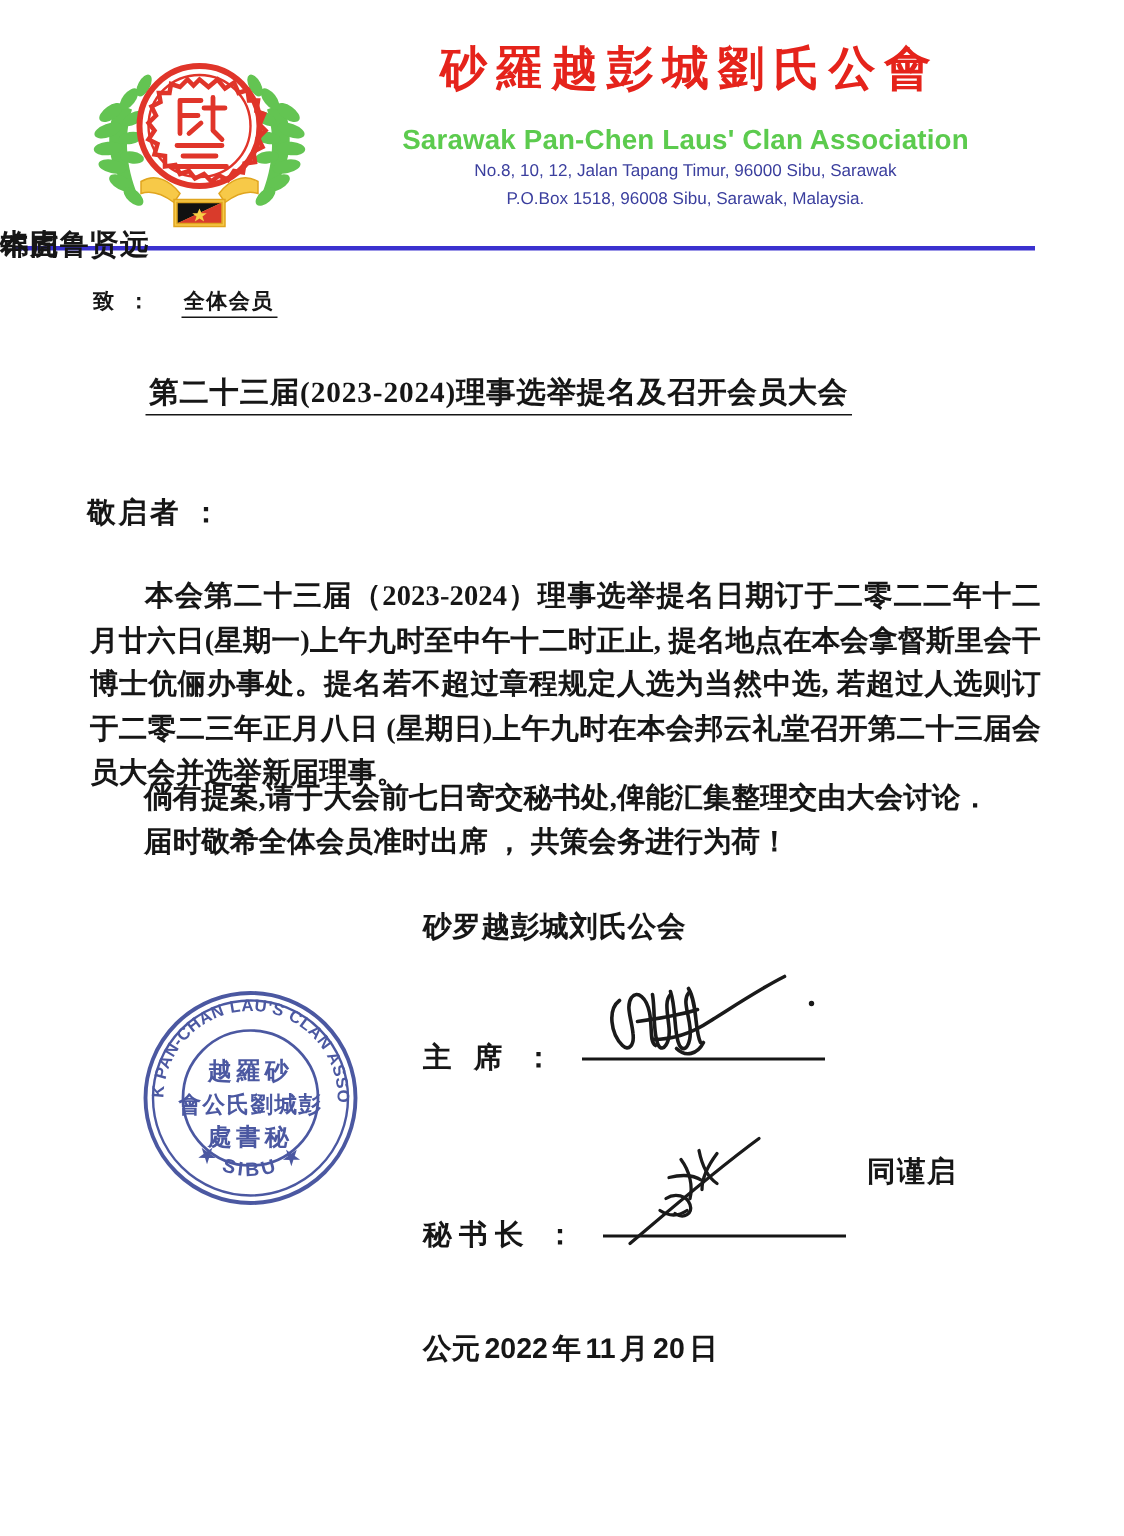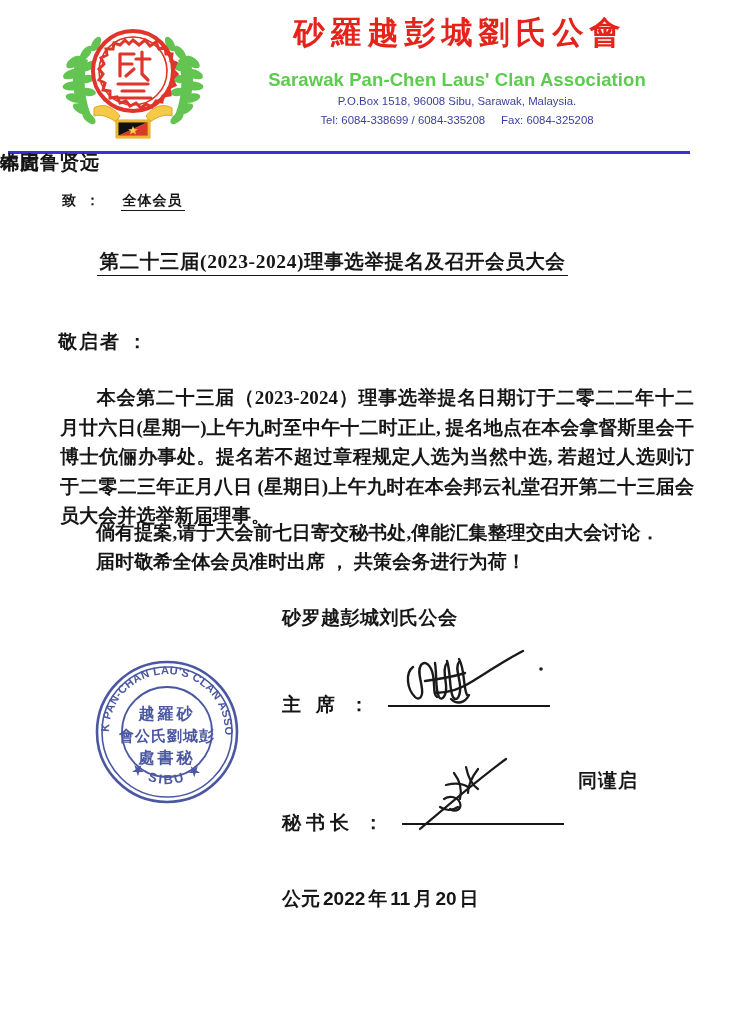--- a/index.html
+++ b/index.html
@@ -13,21 +13,21 @@
     height: 1024px;
     position: relative;
     overflow: hidden;
     font-family: "Liberation Serif", "DejaVu Serif", serif;
     color: #111;
   }
 
   
   .letterhead {
     position: absolute;
-    left: 0; top: 0;
+    left: 0; top: 13px;
     width: 749px;
     height: 124px;
   }
 
   .crest {
     position: absolute;
     left: 58px;
     top: 16px;
     width: 150px;
     height: 128px;
@@ -294,22 +294,22 @@
         <path d="M60 106 L90 106 L62 120 L60 120 Z" fill="none"></path>
         <polygon points="75,110 76.4,113.2 79.8,113.2 77,115.3 78.1,118.6 75,116.6 71.9,118.6 73,115.3 70.2,113.2 73.6,113.2" fill="#f7d046"></polygon>
         <rect x="60" y="106" width="30" height="14" fill="none" stroke="#e0a51f" stroke-width="1"></rect>
       </g>
     </svg>
   </div>
 
   <div class="lh-text">
     <div class="org-cn">砂羅越彭城劉氏公會</div>
     <div class="org-en">Sarawak Pan-Chen Laus' Clan Association</div>
+    <div class="addr">No.8, 10, 12, Jalan Tapang Timur, 96000 Sibu, Sarawak</div>
     <div class="addr">P.O.Box 1518, 96008 Sibu, Sarawak, Malaysia.</div>
-    <div class="addr"><span>Tel: 6084-338699 / 6084-335208</span><span class="sp"></span><span>Fax: 6084-325208</span></div>
   </div>
 
   <div class="rule"></div>
 </div>
 
 <div class="sheet">
 
   <div class="to-line cn">
     <span class="to-label">致 ：</span><span class="to-value">全体会员</span>
   </div>

